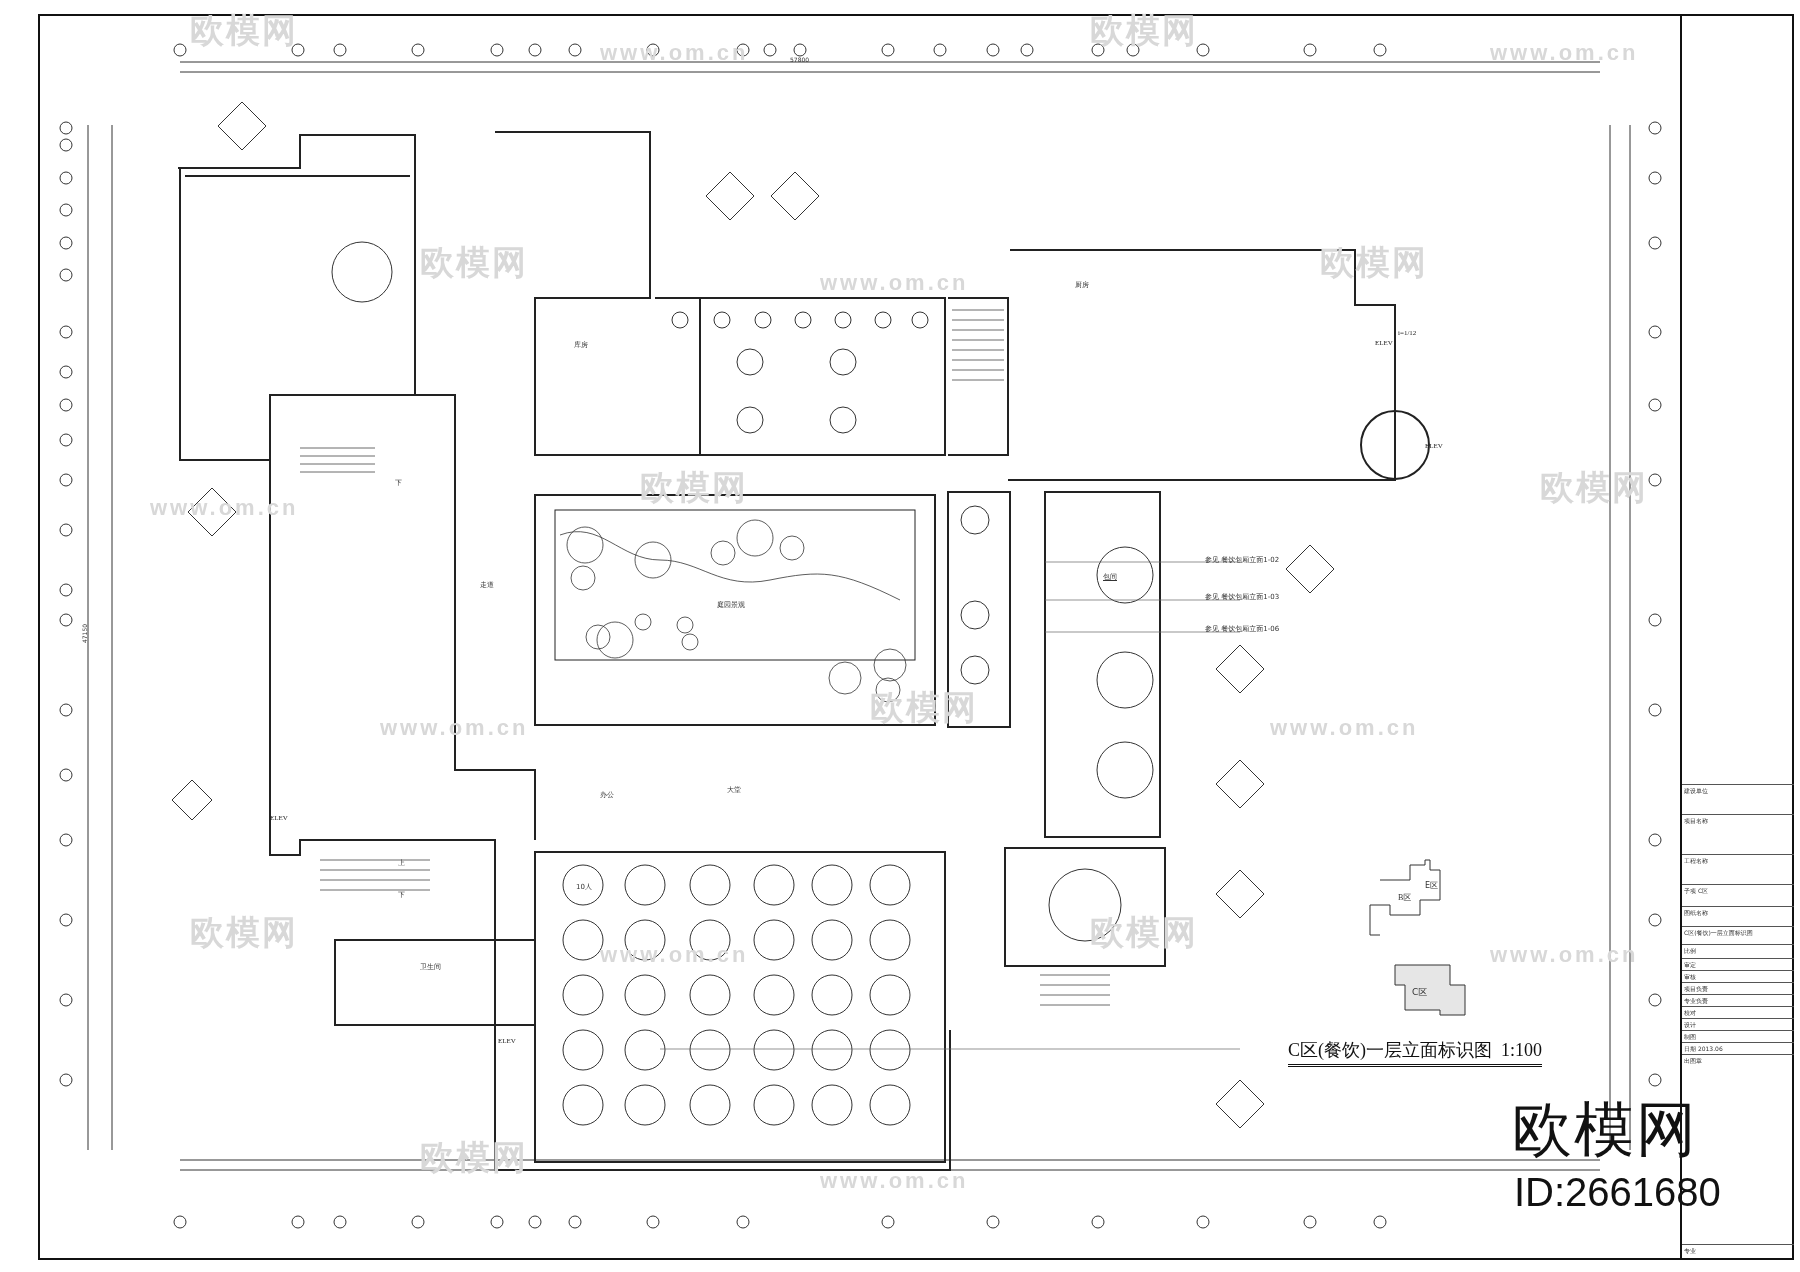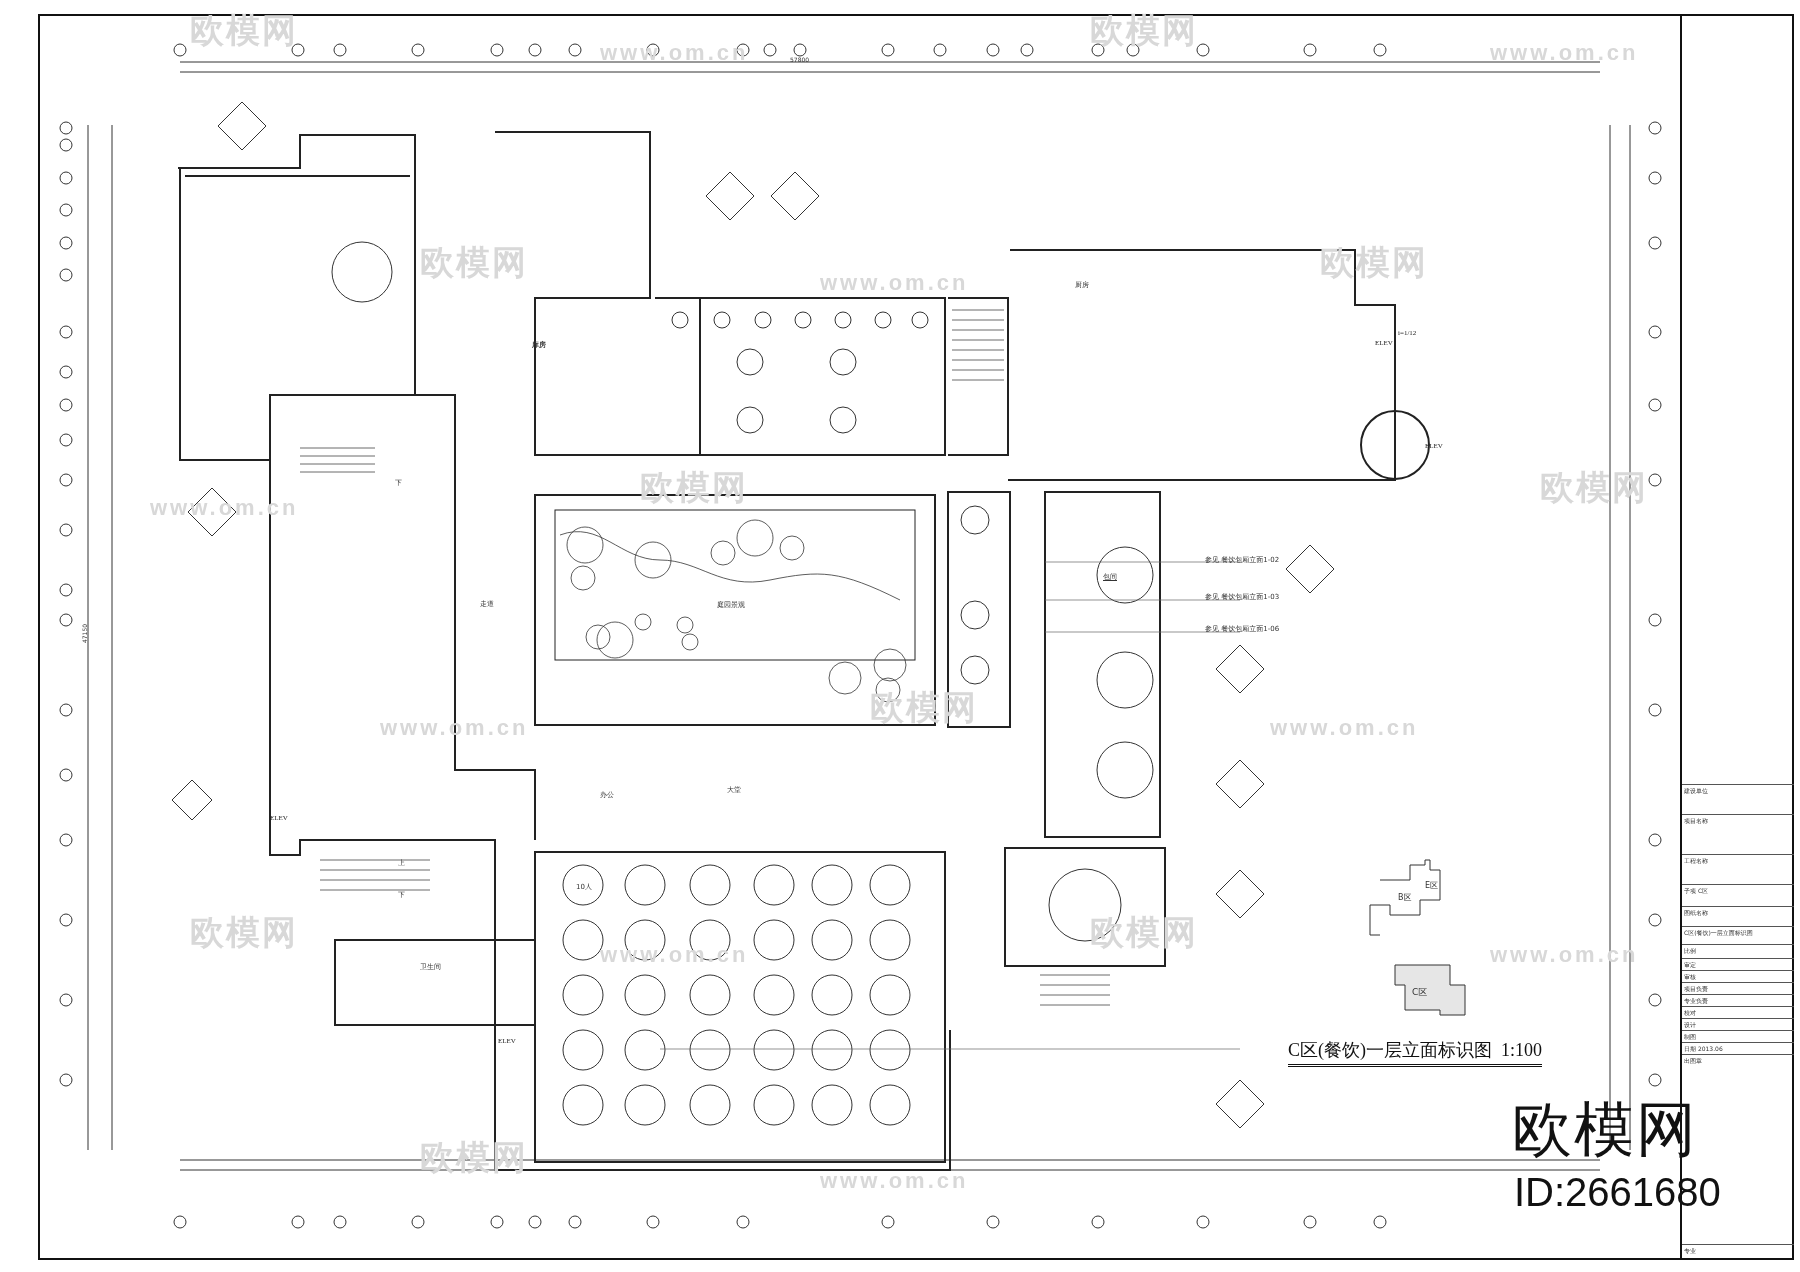--- a/index.html
+++ b/index.html
@@ -259,28 +259,28 @@
   <g font-size="7" fill="#222" class="lbl">
     <text x="270" y="820">ELEV</text>
     <text x="498" y="1043">ELEV</text>
     <text x="1375" y="345">ELEV</text>
     <text x="1425" y="448">ELEV</text>
     <text x="1398" y="335">i=1/12</text>
   </g>
 </svg>
 
 <div class="room" style="left:1412px;top:980px;font-size:9px;margin-top:6px;">C区</div>
-<div class="room" style="left:1398px;top:892px;font-size:8px;">B区</div>
+<div class="room" style="left:1398px;top:892px;font-size:8px;font-family:Liberation Serif, serif;">B区</div>
 <div class="room" style="left:1425px;top:868px;font-size:8px;margin-top:12px;">E区</div>
 
 <div class="room" style="left:717px;top:600px;">庭园景观</div>
-<div class="room" style="left:480px;top:599px;">走道</div>
+<div class="room" style="left:480px;top:580px;">走道</div>
 <div class="room" style="left:727px;top:785px;">大堂</div>
 <div class="room" style="left:600px;top:790px;">办公</div>
-<div class="room" style="left:532px;top:340px;font-weight:bold;">库房</div>
+<div class="room" style="left:574px;top:340px;">库房</div>
 <div class="room" style="left:1075px;top:280px;">厨房</div>
 <div class="room" style="left:1103px;top:572px;text-decoration:underline;">包间</div>
 <div class="room" style="left:420px;top:962px;">卫生间</div>
 <div class="room" style="left:395px;top:478px;">下</div>
 <div class="room" style="left:398px;top:890px;">下</div>
 <div class="room" style="left:398px;top:858px;">上</div>
 <div class="room" style="left:576px;top:882px;">10人</div>
 
 <div class="room" style="left:1205px;top:555px;">参见 餐饮包厢立面1-02</div>
 <div class="room" style="left:1205px;top:592px;">参见 餐饮包厢立面1-03</div>

